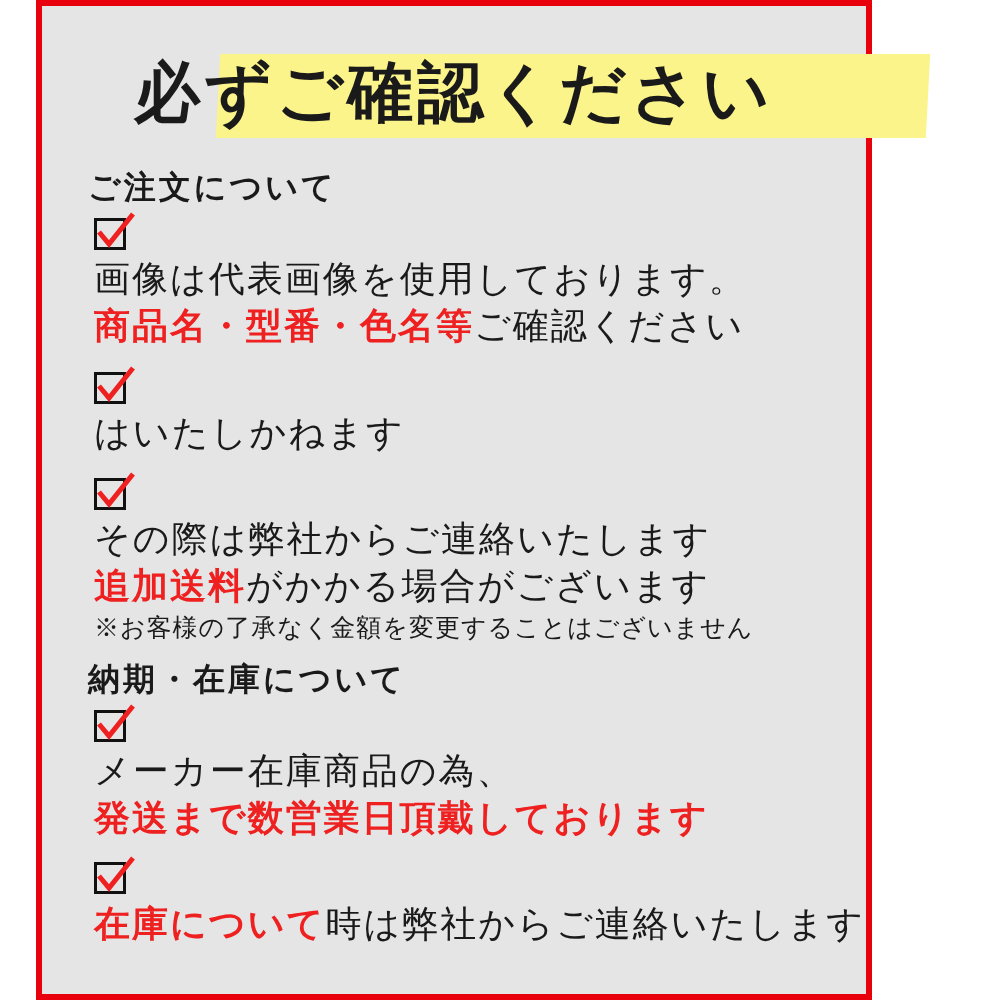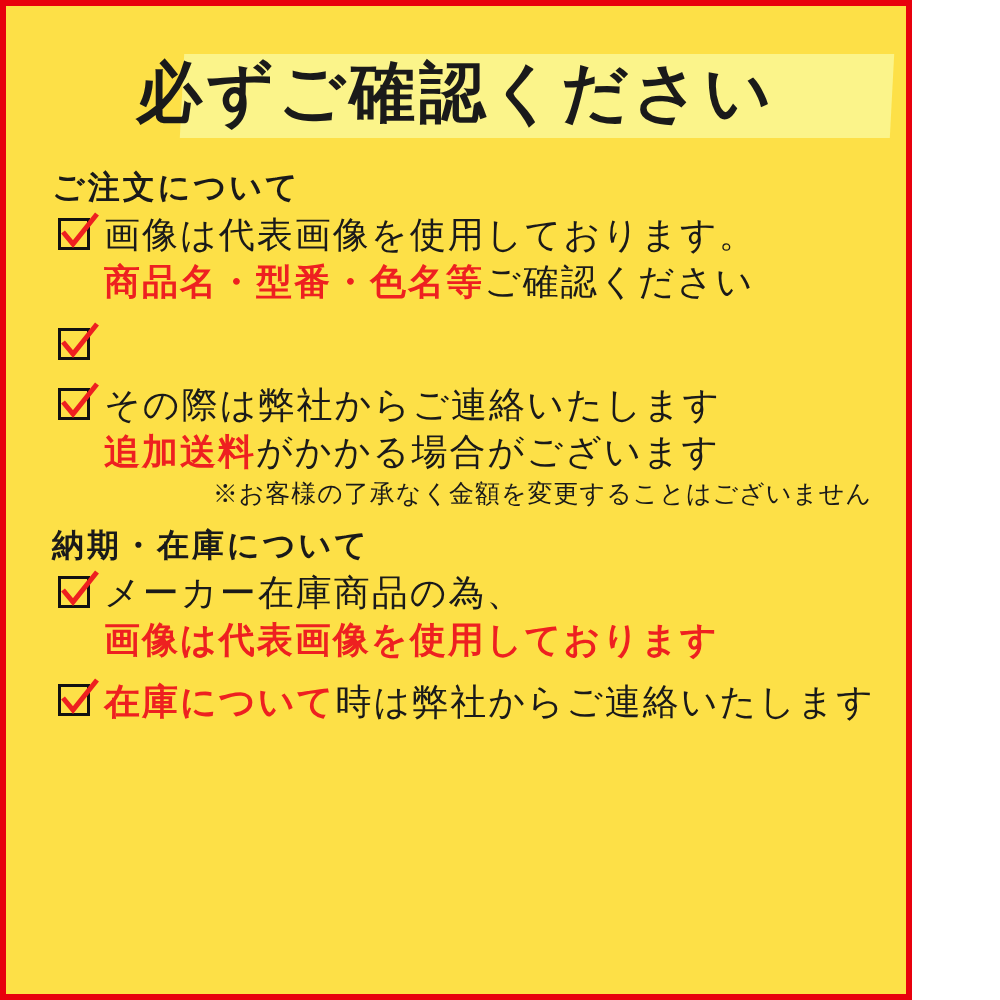--- a/index.html
+++ b/index.html
@@ -8,25 +8,26 @@
   }
   body {
     width: 1000px;
     height: 1000px;
     background: #ffffff;
     font-family: "Liberation Serif", serif;
     overflow: hidden;
   }
   .page {
     position: relative;
-    width: 912px;
+    width: 836px;
     height: 1000px;
     box-sizing: border-box;
     border: 6px solid #e8000d;
-    background: #fde047;
+    background: #e5e5e5;
+    margin-left: 36px;
   }
   .inner {
     position: absolute;
     left: 0; top: 0; right: 0; bottom: 0;
     padding: 30px 34px 0 34px;
     box-sizing: border-box;
   }
 
   
   .title-wrap {
@@ -70,20 +71,21 @@
   }
   .section-heading.second {
     margin-top: 16px;
   }
 
   
   .item {
     display: flex;
     align-items: flex-start;
     margin: 0 0 16px 18px;
+    flex-direction: column;
   }
   .check {
     flex: 0 0 auto;
     width: 38px;
     height: 38px;
     margin-top: 6px;
     margin-right: 8px;
     position: relative;
   }
   .check .box {
@@ -161,20 +163,21 @@
     </div>
 
     <div class="item">
       <span class="check">
         <span class="box"></span>
         <svg viewBox="0 0 44 44" aria-hidden="true">
             <path d="M6 20 L16 32 L40 2" fill="none" stroke="#ee2020" stroke-width="5"></path>
           </svg>
       </span>
       <span class="lines">
+        <div class="line">はいたしかねます</div>
       </span>
     </div>
 
     <div class="item">
       <span class="check">
         <span class="box"></span>
         <svg viewBox="0 0 44 44" aria-hidden="true">
             <path d="M6 20 L16 32 L40 2" fill="none" stroke="#ee2020" stroke-width="5"></path>
           </svg>
       </span>
@@ -189,21 +192,21 @@
 
     <div class="item">
       <span class="check">
         <span class="box"></span>
         <svg viewBox="0 0 44 44" aria-hidden="true">
             <path d="M6 20 L16 32 L40 2" fill="none" stroke="#ee2020" stroke-width="5"></path>
           </svg>
       </span>
       <span class="lines">
         <div class="line">メーカー在庫商品の為、</div>
-        <div class="line red">画像は代表画像を使用しております</div>
+        <div class="line red">発送まで数営業日頂戴しております</div>
       </span>
     </div>
 
     <div class="item">
       <span class="check">
         <span class="box"></span>
         <svg viewBox="0 0 44 44" aria-hidden="true">
             <path d="M6 20 L16 32 L40 2" fill="none" stroke="#ee2020" stroke-width="5"></path>
           </svg>
       </span>

